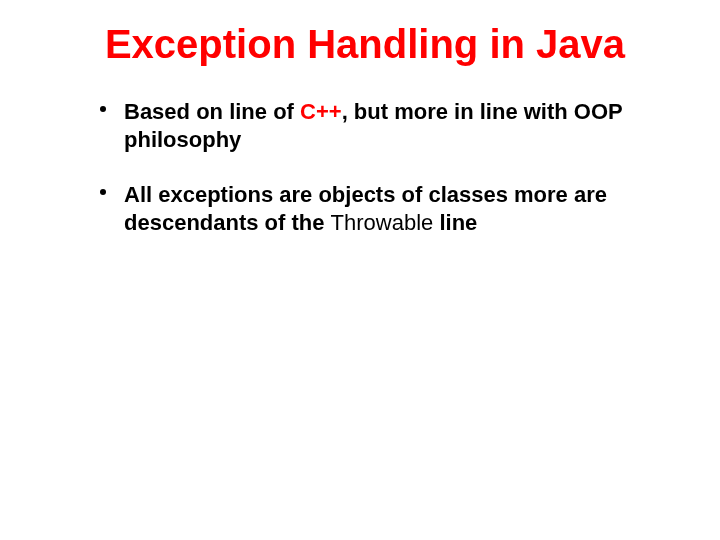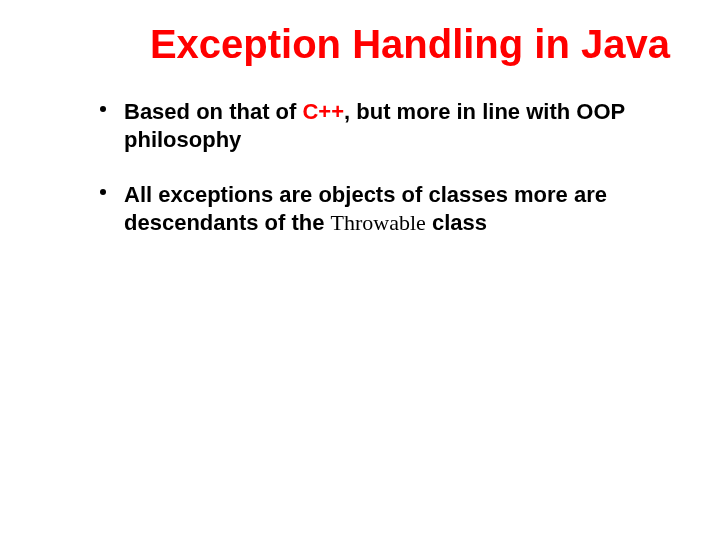--- a/index.html
+++ b/index.html
@@ -12,21 +12,21 @@
       height: 540px;
       background: #ffffff;
       font-family: "Comic Sans MS", "Comic Sans", cursive, sans-serif;
       padding: 20px 50px 20px 60px;
       overflow: hidden;
     }
     .title {
       color: #ff0000;
       font-size: 40px;
       font-weight: bold;
-      text-align: right;
+      text-align: center;
       margin-bottom: 30px;
       line-height: 1.2;
     }
     .bullets {
       list-style: none;
       padding-left: 40px;
     }
     .bullet-item {
       position: relative;
       font-size: 22px;
@@ -43,31 +43,31 @@
       width: 6px;
       height: 6px;
       background: #000000;
       border-radius: 50%;
     }
     .cpp-highlight {
       color: #ff0000;
       font-weight: bold;
     }
     .code-font {
-      font-family: Liberation Serif, serif;
+      font-family: Liberation Sans, sans-serif;
       font-weight: normal;
     }
   </style>
 </head>
 <body>
 
 <h1 class="title">Exception Handling in Java</h1>
 
 <ul class="bullets">
   <li class="bullet-item">
     <span class="bullet-marker"></span>
-    <span>Based on that of </span><span class="cpp-highlight">C++</span><span>, but more in line with OOP philosophy</span>
+    <span>Based on line of </span><span class="cpp-highlight">C++</span><span>, but more in line with OOP philosophy</span>
   </li>
   <li class="bullet-item">
     <span class="bullet-marker"></span>
-    <span>All exceptions are objects of classes more are descendants of the </span><span class="code-font">Throwable</span><span> class</span>
+    <span>All exceptions are objects of classes more are descendants of the </span><span class="code-font">Throwable</span><span> line</span>
   </li>
 </ul>
 
 </body></html>

